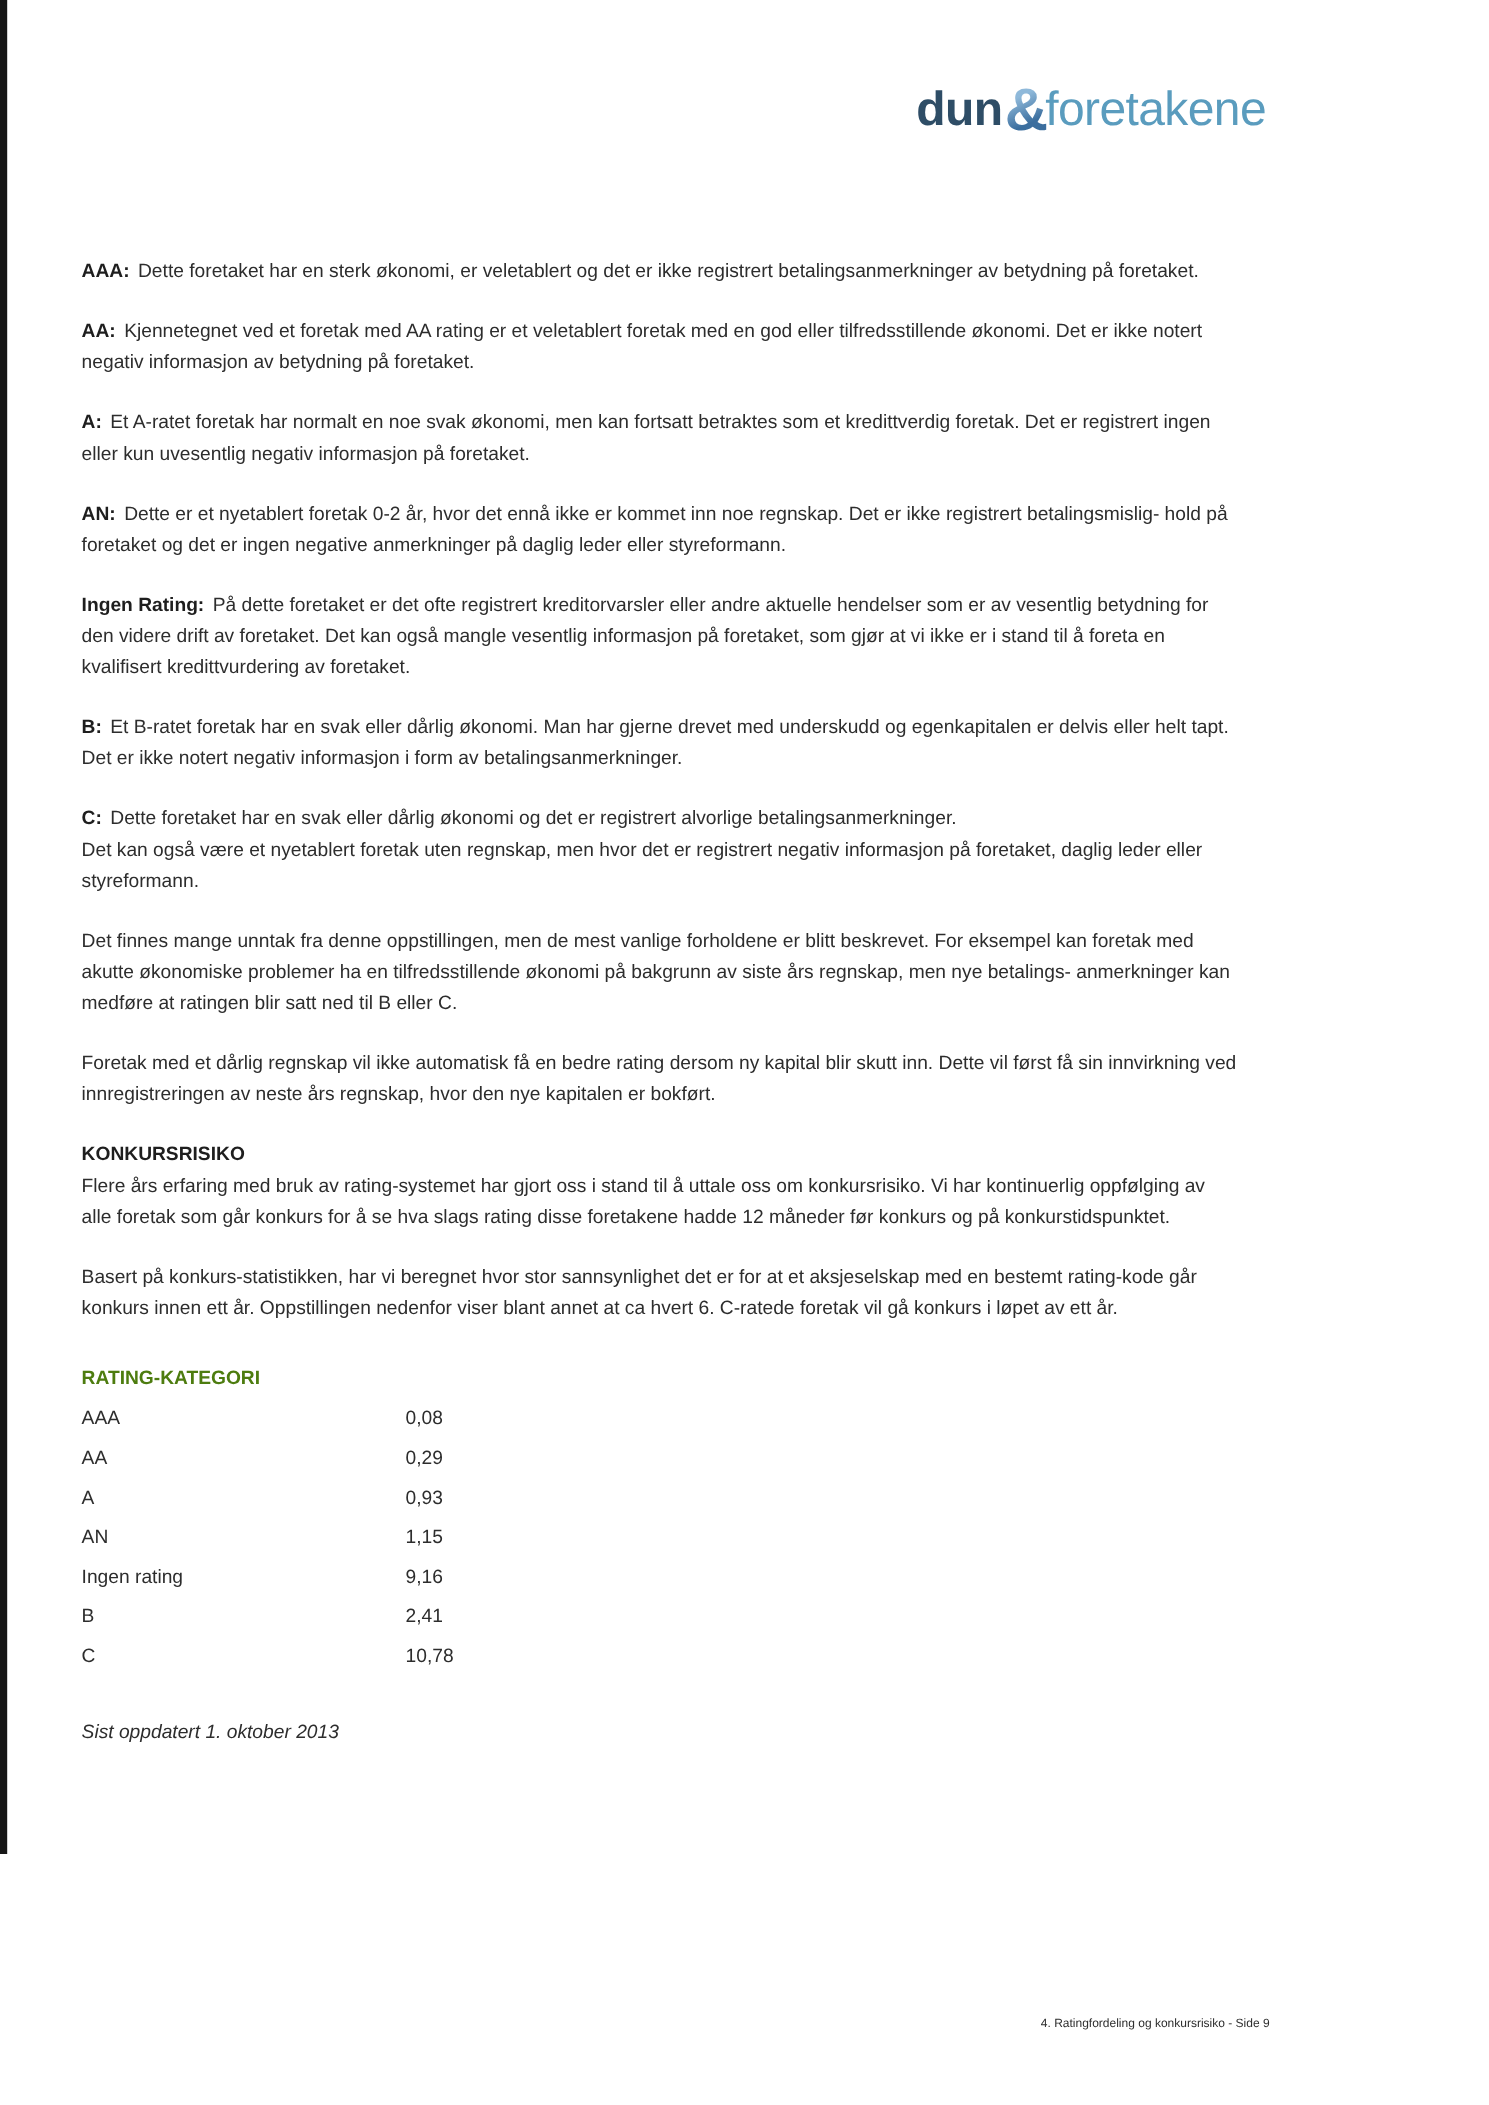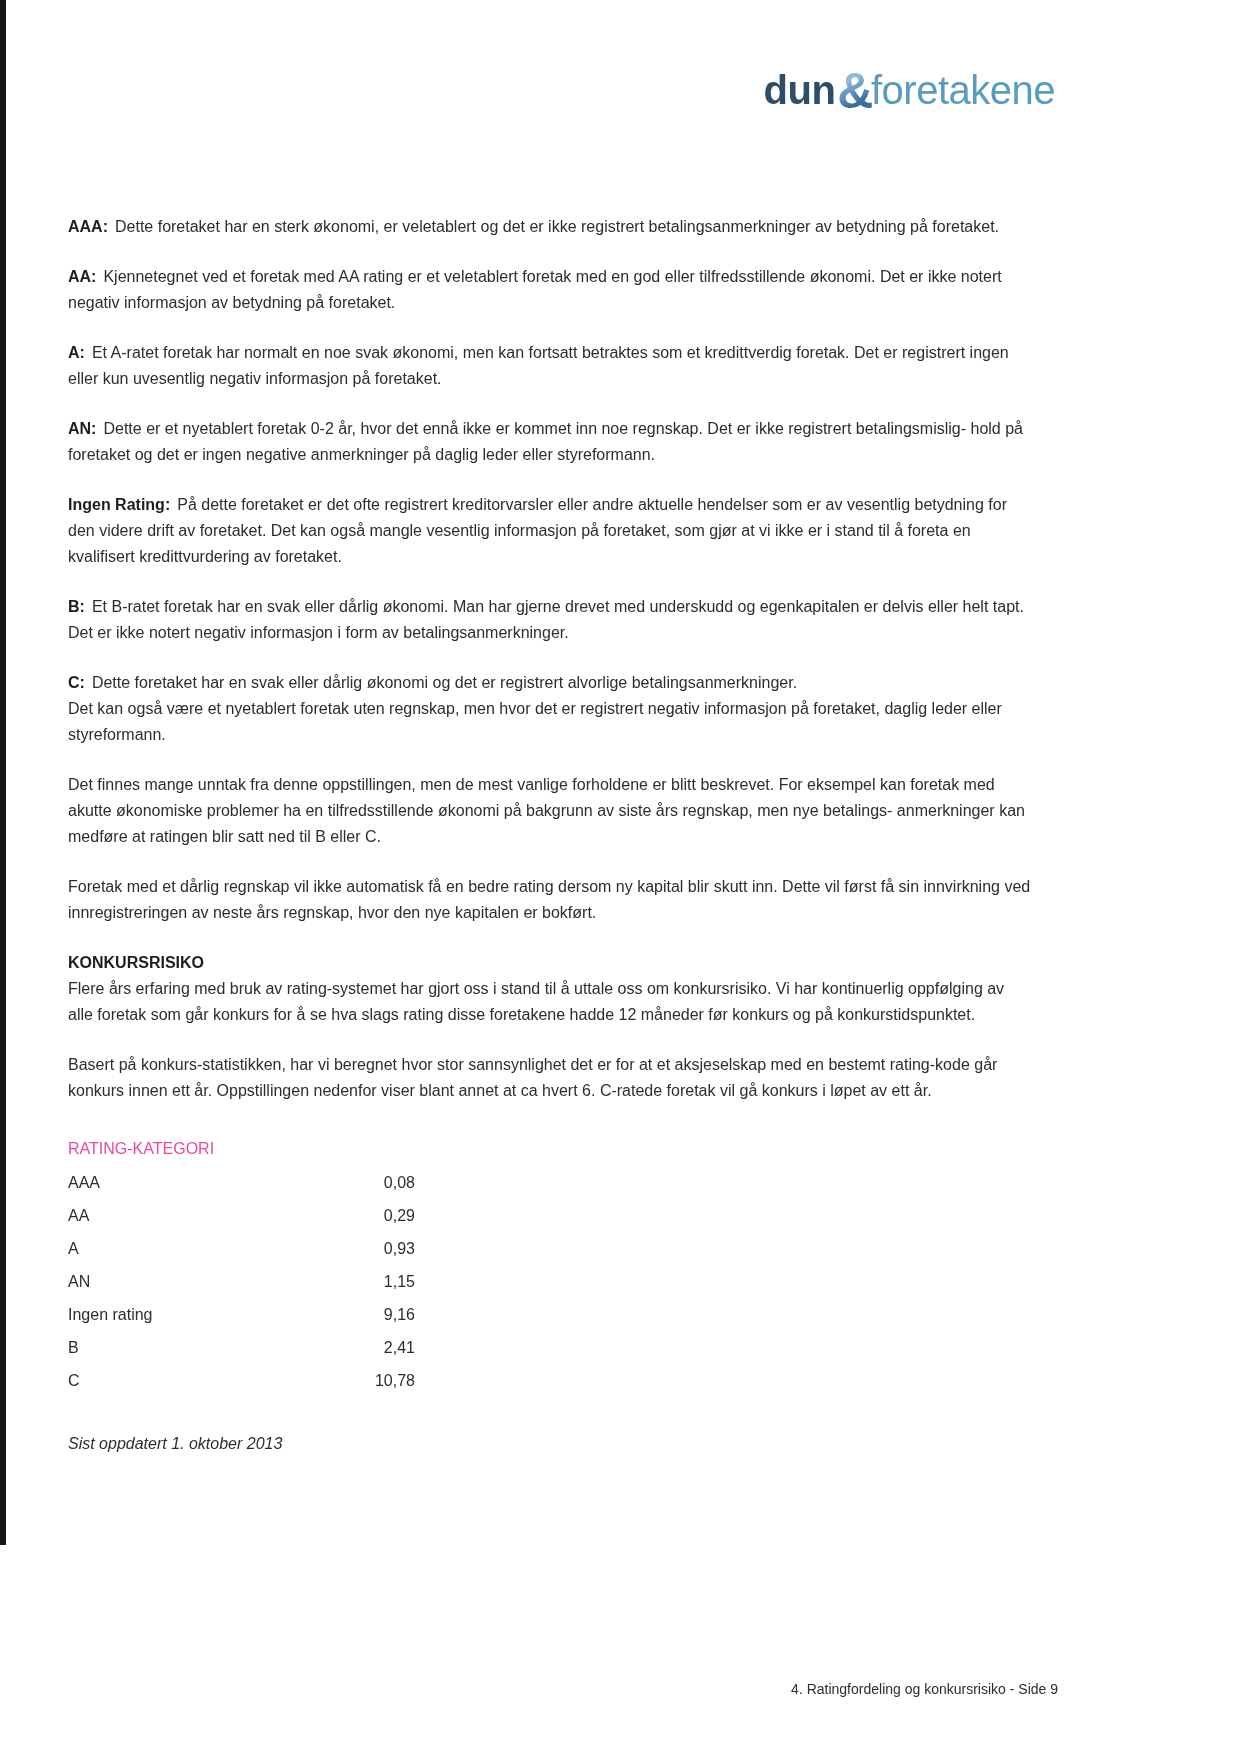--- a/index.html
+++ b/index.html
@@ -79,37 +79,37 @@
   .tight { margin: 0 0 24px 0; }
   .rtable {
     margin-top: 28px;
   }
   .trow {
     display: flex;
     line-height: 33px;
     height: 33px;
   }
   .trow.thead {
-    font-weight: normal;
-    color: #ec4899;
+    font-weight: bold;
+    color: #4d7c0f;
     height: 34px;
     line-height: 34px;
   }
   .c1 { width: 270px; }
-  .c2 { width: 77px; text-align: right; }
+  .c2 { width: 77px; text-align: left; }
   .c2h { padding-left: 35px; white-space: nowrap; }
   .updated {
     margin: 34px 0 1px 0;
     font-style: italic;
   }
   .page-footer {
     position: absolute;
     top: 1681px;
     right: 183px;
-    font-size: 14px;
+    font-size: 10px;
     color: #2d2d2d;
     white-space: nowrap;
   }
 </style>
 </head>
 <body>
 
 <div class="left-strip"></div>
 
 <header class="logo">

